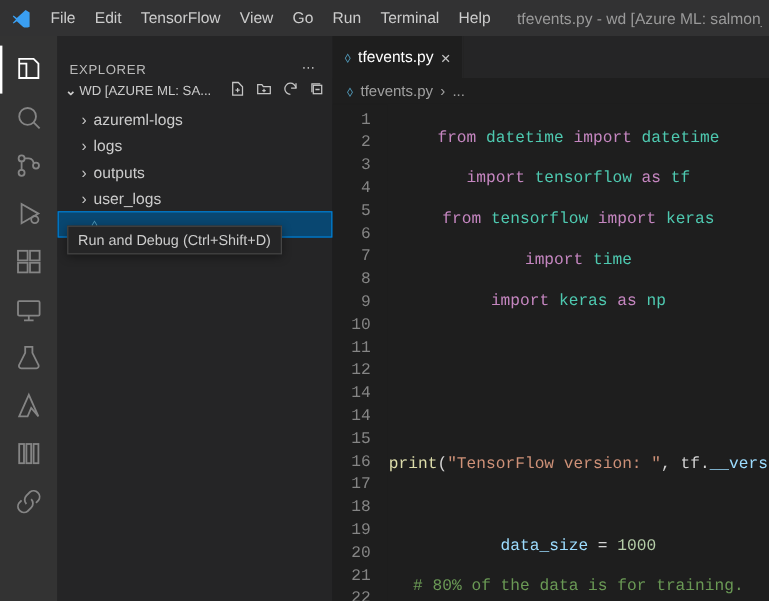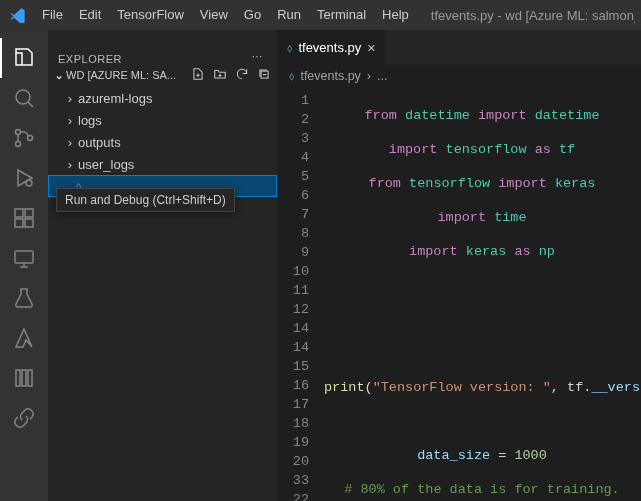--- a/index.html
+++ b/index.html
@@ -221,21 +221,21 @@
             <div>11</div>
             <div>12</div>
             <div>14</div>
             <div>14</div>
             <div>15</div>
             <div>16</div>
             <div>17</div>
             <div>18</div>
             <div>19</div>
             <div>20</div>
-            <div>33</div>
+            <div>21</div>
             <div>22</div>
         </div>
         <div class="lines">
 <div><span class="tk-kw">from</span> <span class="tk-mod">datetime</span> <span class="tk-kw">import</span> <span class="tk-mod">datetime</span></div>
 <div><span class="tk-kw">import</span> <span class="tk-mod">tensorflow</span> <span class="tk-kw">as</span> <span class="tk-mod">tf</span></div>
 <div><span class="tk-kw">from</span> <span class="tk-mod">tensorflow</span> <span class="tk-kw">import</span> <span class="tk-mod">keras</span></div>
 <div><span class="tk-kw">import</span> <span class="tk-mod">time</span></div>
 <div><span class="tk-kw">import</span> <span class="tk-mod">keras</span> <span class="tk-kw">as</span> <span class="tk-mod">np</span></div>
 <div> </div>
 <div> </div>

